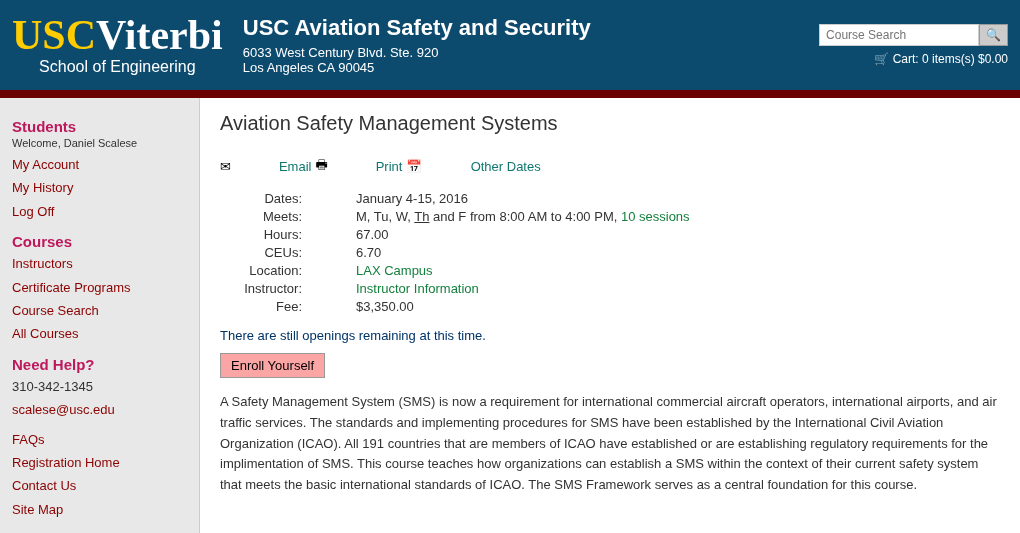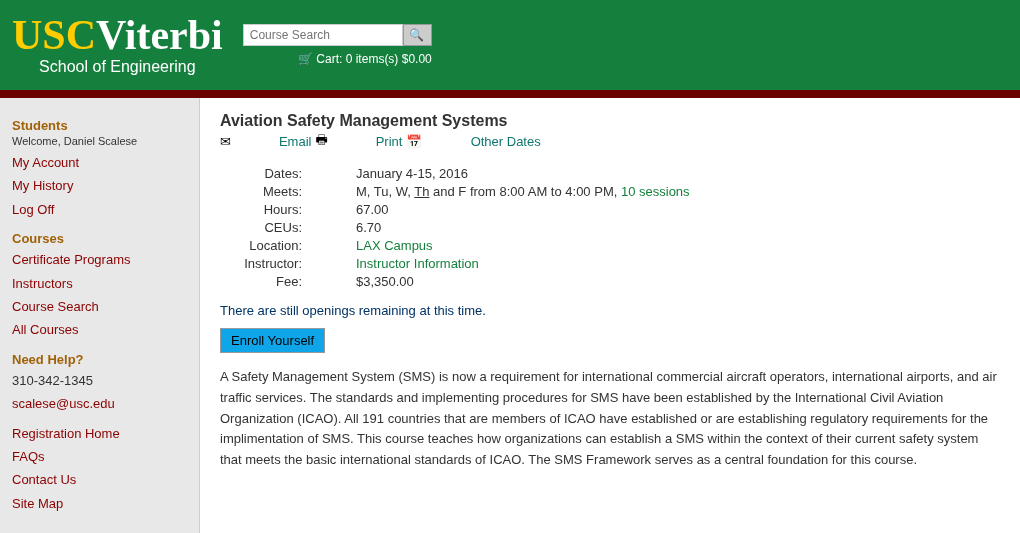--- a/index.html
+++ b/index.html
@@ -1,20 +1,20 @@
 <!DOCTYPE html>
 <html><head>
   <meta charset="utf-8">
   <style>
     * { margin: 0; padding: 0; box-sizing: border-box; }
     body { font-family: Arial, sans-serif; font-size: 13px; background: #fff; width: 1020px; }
 
     
     .header {
-      background-color: #15803d;
+      background-color: #0c4a6e;
       display: flex;
       align-items: center;
       padding: 8px 12px;
       min-height: 90px;
     }
     .logo-area {
       display: flex;
       flex-direction: column;
       align-items: center;
       margin-right: 20px;
@@ -94,23 +94,23 @@
     
     .sidebar {
       width: 200px;
       min-width: 200px;
       background: #e8e8e8;
       padding: 10px 12px;
       border-right: 1px solid #ccc;
       min-height: 450px;
     }
     .sidebar-section-title {
-      font-size: 13px;
+      font-size: 15px;
       font-weight: bold;
-      color: #a16207;
+      color: #be185d;
       margin-top: 10px;
       margin-bottom: 2px;
     }
     .sidebar-welcome {
       font-size: 11px;
       color: #333;
       margin-bottom: 4px;
     }
     .sidebar a {
       display: block;
@@ -127,24 +127,24 @@
     .sidebar-divider {
       margin: 6px 0;
     }
 
     
     .content {
       flex: 1;
       padding: 14px 20px;
     }
     .page-title {
-      font-size: 16px;
-      font-weight: bold;
-      color: #333;
-      margin-bottom: 0;
+      font-size: 20px;
+      font-weight: normal;
+      color: #333;
+      margin-bottom: 20px;
     }
     .action-links {
       display: flex;
       align-items: center;
       gap: 4px;
       margin-bottom: 14px;
       font-size: 13px;
     }
     .action-links a {
       color: #0f766e;
@@ -180,41 +180,46 @@
     .meets-underline {
       text-decoration: underline;
     }
     .openings-text {
       color: #003366;
       margin-bottom: 10px;
       font-size: 13px;
     }
     .enroll-btn {
       padding: 4px 10px;
-      background: #0ea5e9;
+      background: #fca5a5;
       border: 1px solid #999;
       cursor: pointer;
       font-size: 13px;
       margin-bottom: 14px;
     }
     .description {
       font-size: 13px;
       color: #333;
       line-height: 1.6;
     }
   </style>
 </head>
 <body>
 
 <div class="header">
   <div class="logo-area">
     <div class="logo-text">
       <span class="logo-usc">USC</span><span class="logo-viterbi">Viterbi</span>
     </div>
     <div class="logo-subtitle">School of Engineering</div>
+  </div>
+  <div class="header-title">
+    <h1>USC Aviation Safety and Security</h1>
+    <p>6033 West Century Blvd. Ste. 920</p>
+    <p>Los Angeles CA 90045</p>
   </div>
   <div class="header-right">
     <div class="search-box">
       <input type="text" placeholder="Course Search" style="">
       <button>🔍</button>
     </div>
     <div class="cart-info">
       <span>🛒</span>
       <span>Cart: 0 items(s) $0.00</span>
     </div>
@@ -228,35 +233,35 @@
   <div class="sidebar">
     <div class="sidebar-section-title">Students</div>
     <div class="sidebar-welcome">Welcome, Daniel Scalese</div>
     <a href="#">My Account</a>
     <a href="#">My History</a>
     <a href="#">Log Off</a>
 
     <div class="sidebar-divider"></div>
 
     <div class="sidebar-section-title">Courses</div>
+    <a href="#">Instructors</a>
     <a href="#">Certificate Programs</a>
-    <a href="#">Instructors</a>
     <a href="#">Course Search</a>
     <a href="#">All Courses</a>
 
     <div class="sidebar-divider"></div>
 
     <div class="sidebar-section-title">Need Help?</div>
     <div class="sidebar-static">310-342-1345</div>
     <a href="#">scalese@usc.edu</a>
 
     <div class="sidebar-divider"></div>
 
+    <a href="#">FAQs</a>
     <a href="#">Registration Home</a>
-    <a href="#">FAQs</a>
     <a href="#">Contact Us</a>
     <a href="#">Site Map</a>
   </div>
 
   <div class="content">
     <div class="page-title">Aviation Safety Management Systems</div>
 
     <div class="action-links">
       <span>✉</span>
       <a href="#">Email</a>

